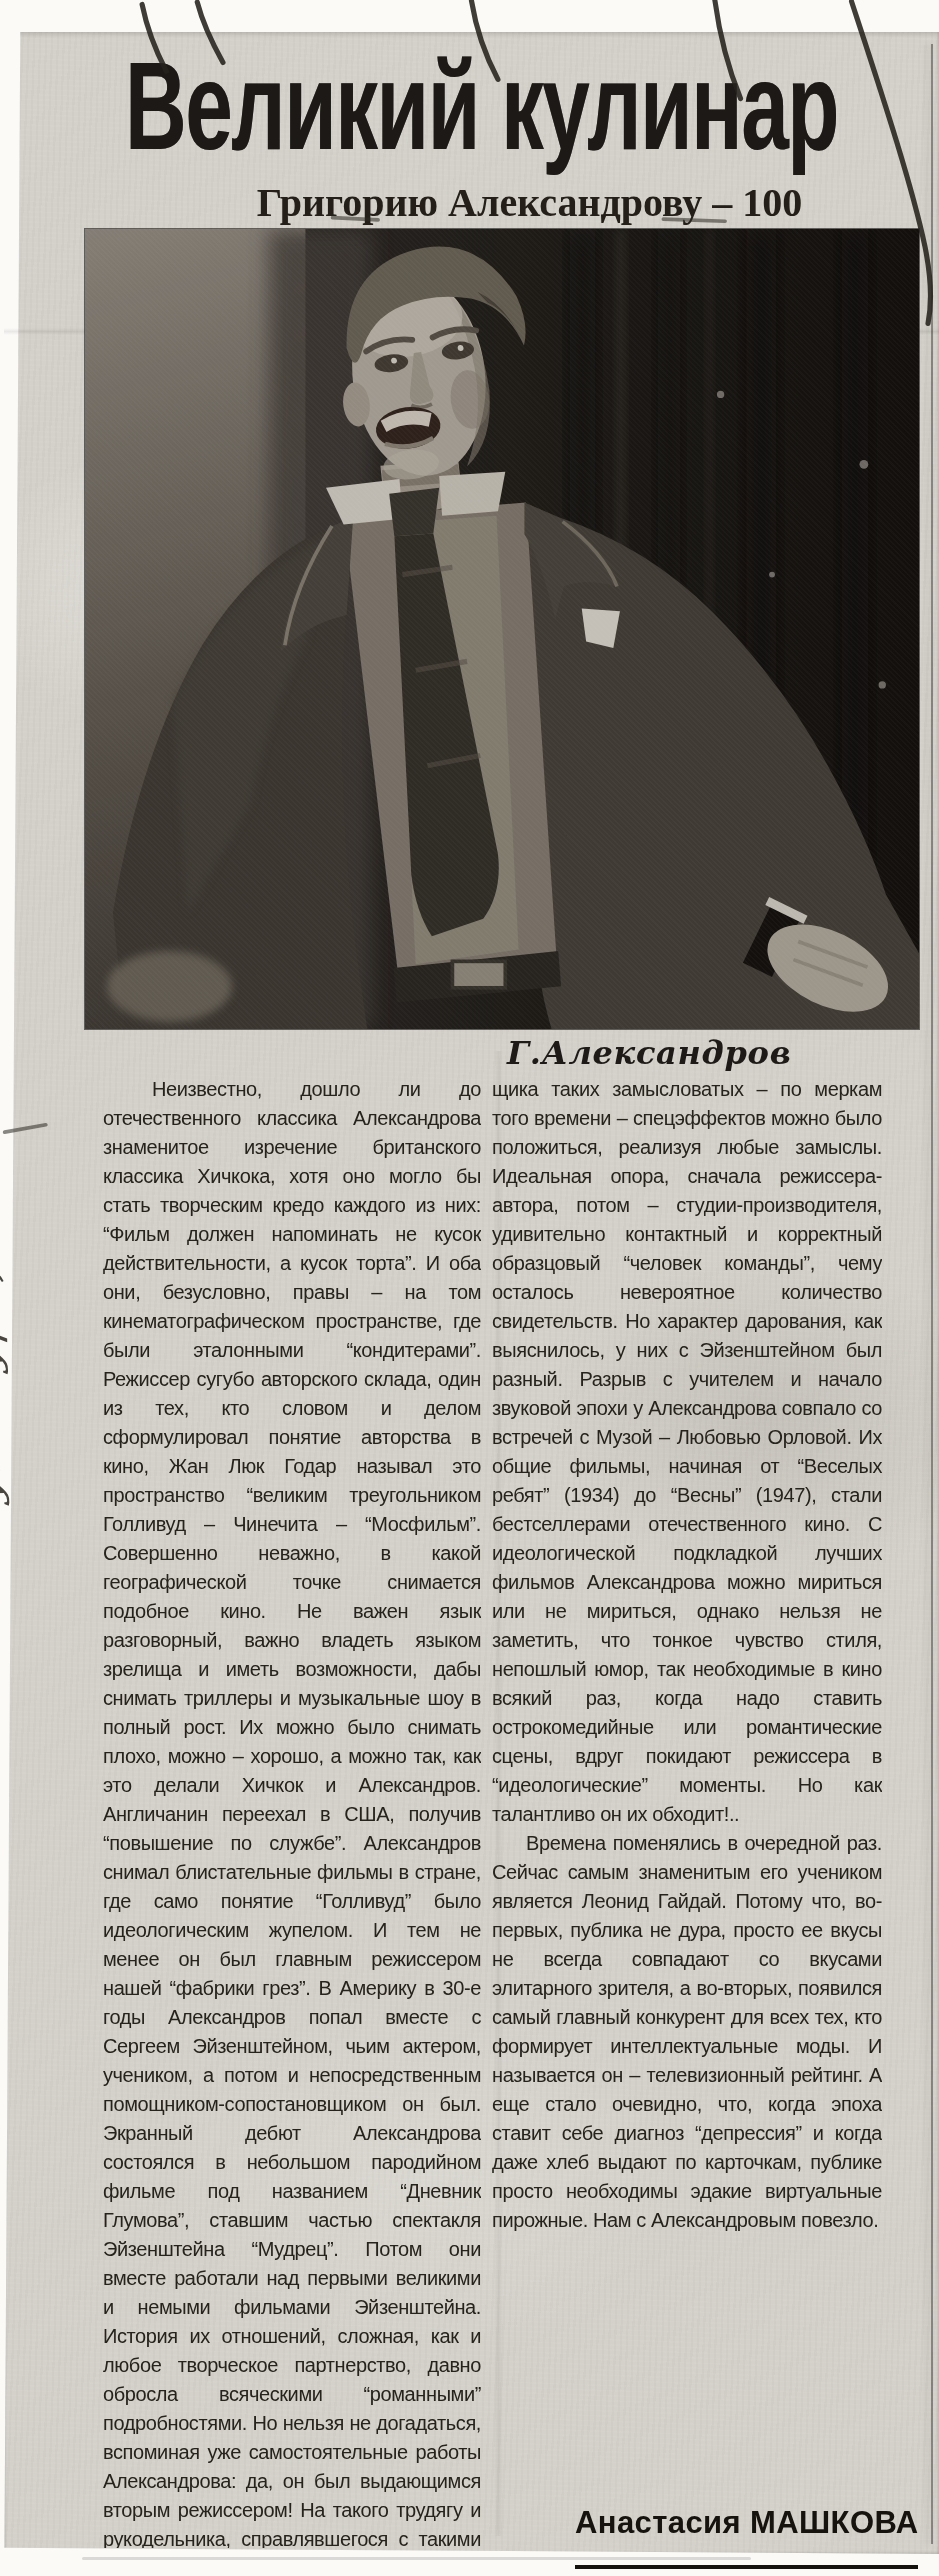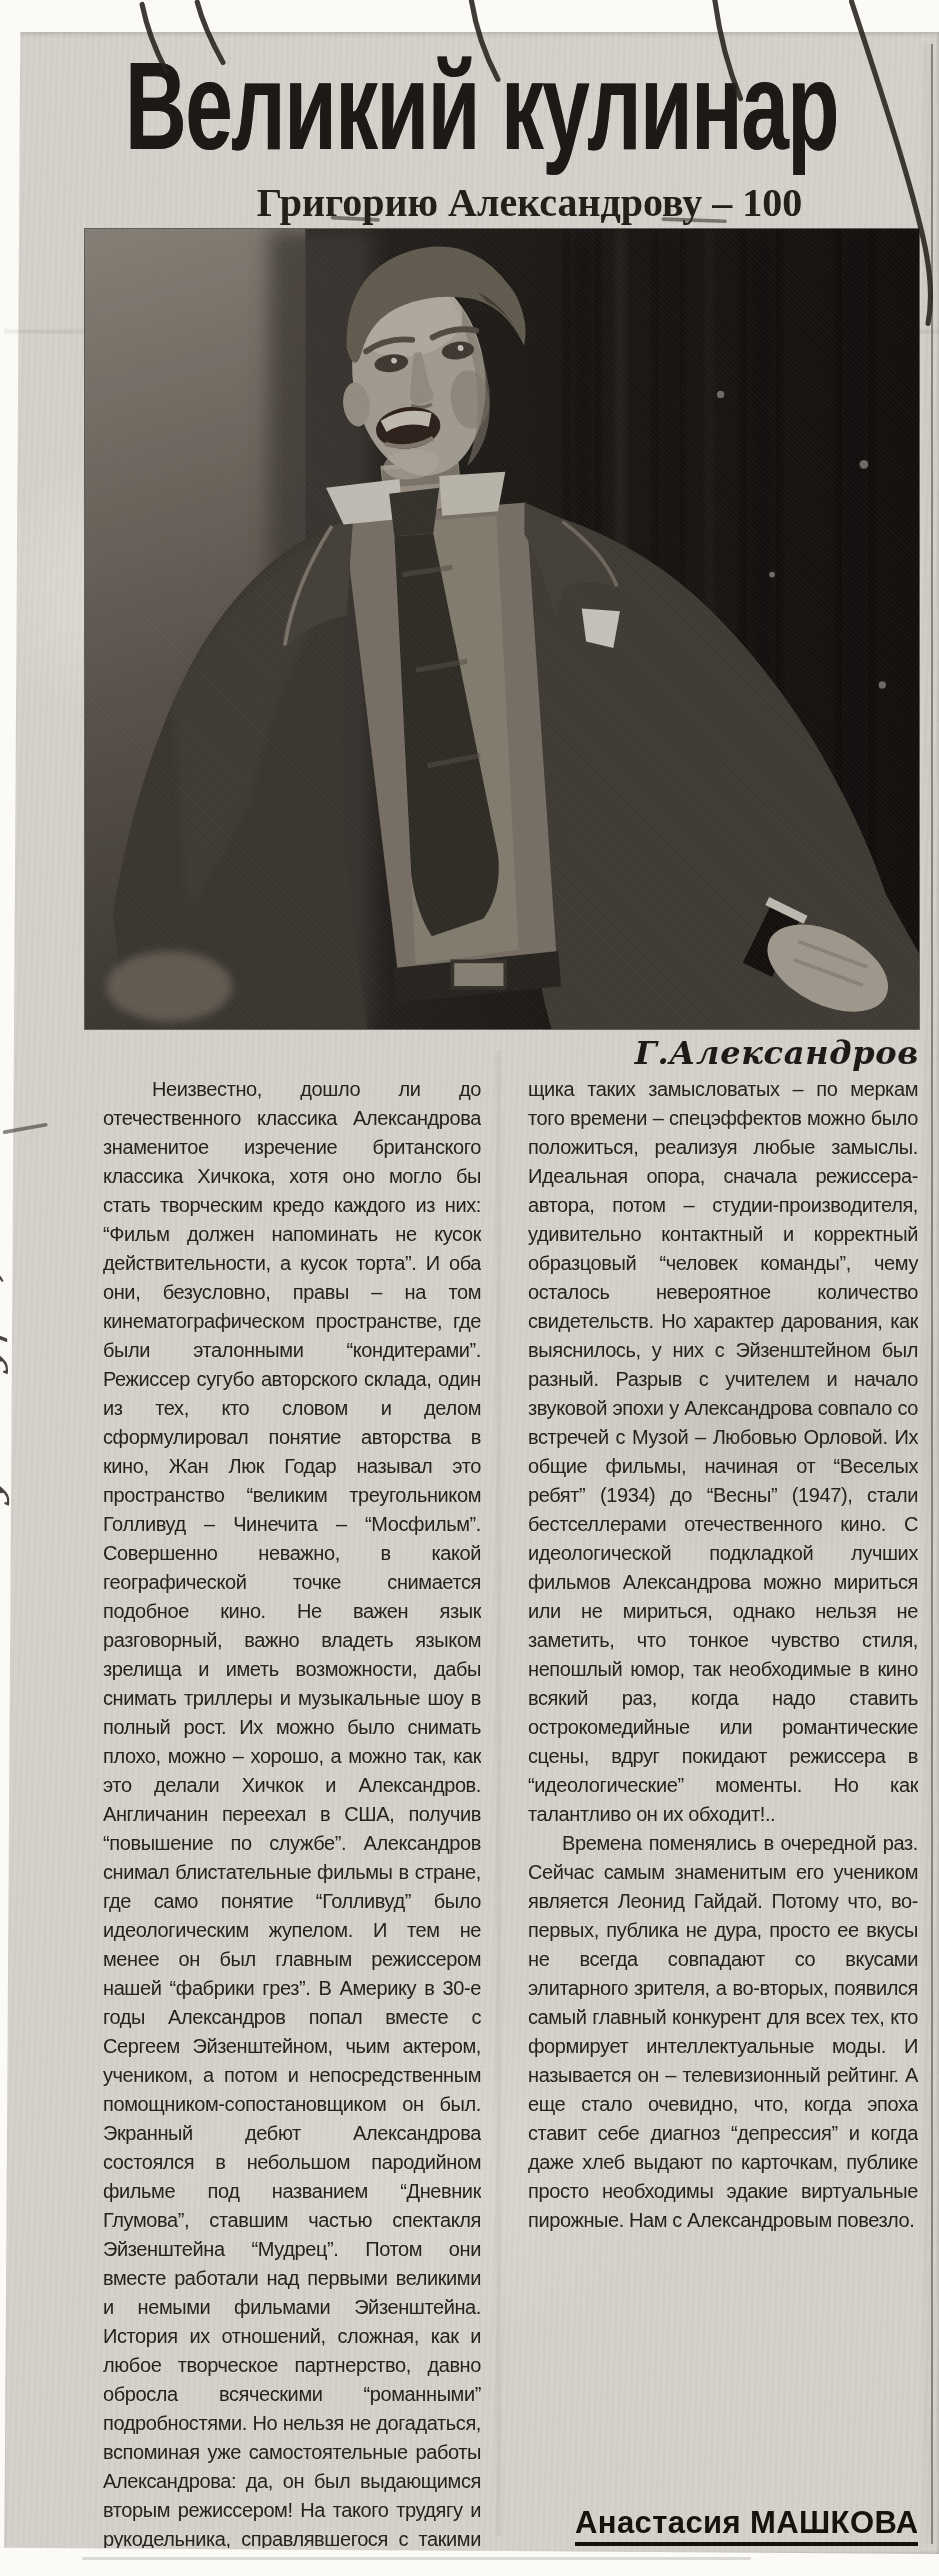--- a/index.html
+++ b/index.html
@@ -50,42 +50,42 @@
     font-size:43px;color:#3a3630;letter-spacing:3.7px;word-spacing:14.7px;
     white-space:nowrap;opacity:.92;
   }
   
   .photo{position:absolute;left:85px;top:229px;width:834px;height:800px;
     outline:0.7px solid rgba(0,0,0,.55);}
   .photo svg{display:block;width:100%;height:100%;}
   .photo::after{content:"";position:absolute;inset:0;
     background:repeating-linear-gradient(45deg, rgba(255,255,255,.025) 0 1.5px, transparent 1.5px 3.7px);}
   .caption{
-    position:absolute;left:507px;top:1034px;width:412px;text-align:right;
+    position:absolute;left:507px;top:1034px;width:412px;
     font-family:"DejaVu Serif",serif;font-style:italic;font-weight:bold;
     font-size:32px;color:#1d1a17;letter-spacing:0.7px;
   }
   
   .col{
     position:absolute;top:1075px;text-align:justify;
     font-family:"Liberation Sans",sans-serif;
     font-size:20px;line-height:29px;letter-spacing:-0.4px;color:#26221c;
     overflow:hidden;
   }
   .col p{margin:0;text-indent:34px;}
   #col-left{left:103px;width:378px;height:1473px;}
   #col-left p:first-child{text-indent:49px;}
-  #col-right{left:528px;width:390px;height:1432px;}
+  #col-right{left:492px;width:390px;height:1432px;}
   #col-right p:first-child{text-indent:0;}
   
   .byline{
     position:absolute;left:575px;top:2505px;width:343px;text-align:center;
     font-family:"Liberation Sans",sans-serif;font-weight:bold;
     font-size:31px;letter-spacing:0.4px;color:#16130f;
-    padding-bottom:1px;border-bottom:4.4px solid #15120e;white-space:nowrap;
+    padding-bottom:24px;border-bottom:4.4px solid #15120e;white-space:nowrap;
   }
   
   .ink{position:absolute;left:0;top:0;width:940px;height:2576px;pointer-events:none;}
 </style>
 </head>
 <body>
 
 <div class="clipping"></div>
 <div class="crease-h"></div>
 <div class="crease-v"></div>

